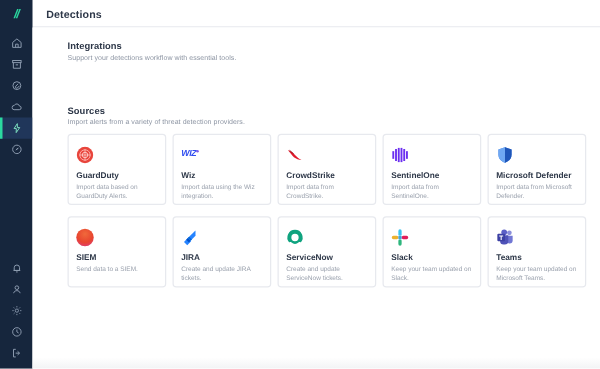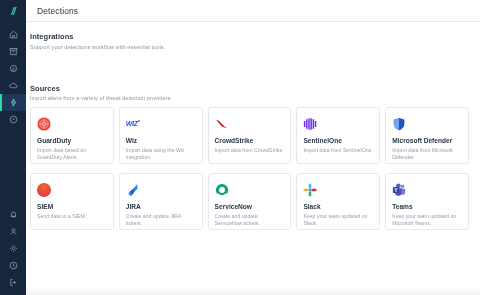--- a/index.html
+++ b/index.html
@@ -45,23 +45,23 @@
 
   
   #main { flex: 1; height: 295px; display: flex; flex-direction: column; background: #fff; min-width: 0; }
   #topbar {
     height: 22px; flex: 0 0 22px;
     border-bottom: 1px solid #e7e9ee;
     display: flex; align-items: center;
     padding-left: 11px;
     background: #fff;
   }
-  #page-title { font-size: 8.5px; color: #2d3748; font-weight: 400; letter-spacing: .1px; }
-
-  #content { flex: 1; overflow: hidden; padding: 10px 11px 0 4px; position: relative; background: #fff; }
+  #page-title { font-size: 8.5px; color: #2d3748; font-weight: 700; letter-spacing: .1px; }
+
+  #content { flex: 1; overflow: hidden; padding: 10px 11px 0 28px; position: relative; background: #fff; }
 
   .sect-title { font-size: 7.5px; font-weight: 700; color: #2d3748; letter-spacing: .05px; }
   .sect-sub   { font-size: 5.6px; color: #8d95a3; margin-top: 2.5px; letter-spacing: .05px; }
 
   #integrations-block { margin-bottom: 9px; }
   .group { margin-bottom: 0; margin-top: 34px; }
   .group-head { margin-bottom: 6px; }
 
   .card-row { display: flex; gap: 5px; }
   .card {

